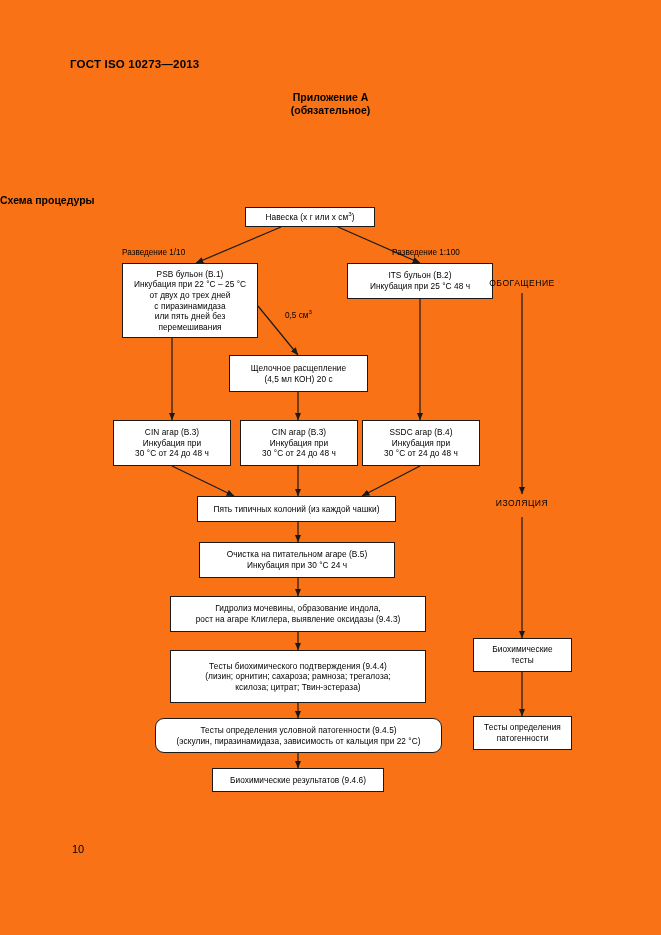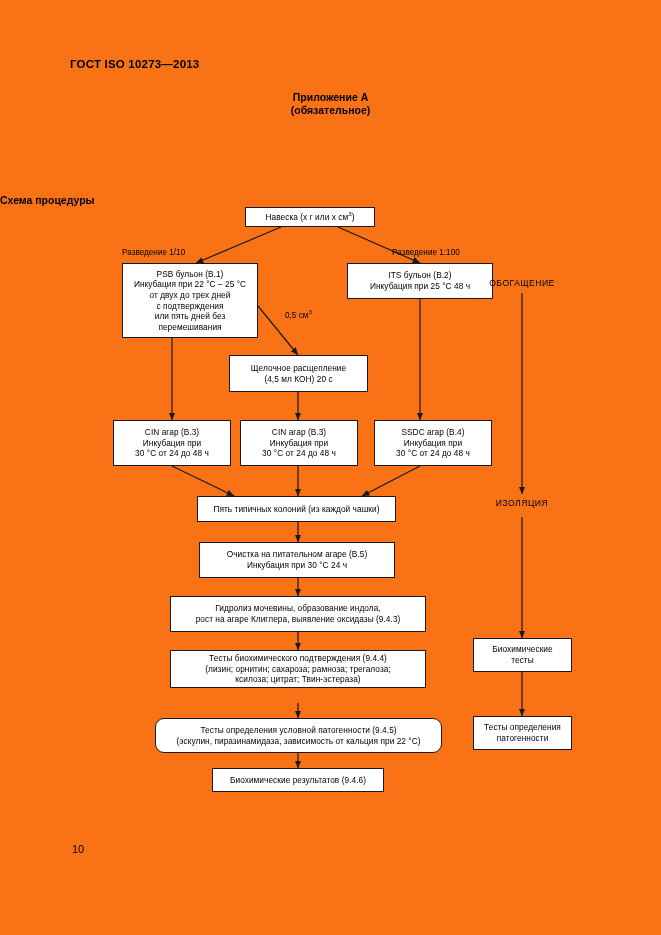--- a/index.html
+++ b/index.html
@@ -167,21 +167,21 @@
     </div>
 
     <div class="edge-label" style="left:122px; top:248px;">Разведение 1/10</div>
     <div class="edge-label" style="left:392px; top:248px;">Разведение 1:100</div>
 
     <div class="node" style="left:122px; top:263px; width:136px; height:75px;">
       <span class="txt">
         <span class="ln">PSB бульон (В.1)</span>
         <span class="ln">Инкубация при 22 °С – 25 °С</span>
         <span class="ln">от двух до трех дней</span>
-        <span class="ln">с подтверждения</span>
+        <span class="ln">с пиразинамидаза</span>
         <span class="ln">или пять дней без</span>
         <span class="ln">перемешивания</span>
       </span>
     </div>
 
     <div class="node" style="left:347px; top:263px; width:146px; height:36px;">
       <span class="txt">
         <span class="ln">ITS бульон (В.2)</span>
         <span class="ln">Инкубация при 25 °С 48 ч</span>
       </span>
@@ -207,21 +207,21 @@
     </div>
 
     <div class="node" style="left:240px; top:420px; width:118px; height:46px;">
       <span class="txt">
         <span class="ln">CIN агар (В.3)</span>
         <span class="ln">Инкубация при</span>
         <span class="ln">30 °С от 24 до 48 ч</span>
       </span>
     </div>
 
-    <div class="node" style="left:362px; top:420px; width:118px; height:46px;margin-left:12px;">
+    <div class="node" style="left:362px; top:420px; width:118px; height:46px;">
       <span class="txt">
         <span class="ln">SSDC агар (В.4)</span>
         <span class="ln">Инкубация при</span>
         <span class="ln">30 °С от 24 до 48 ч</span>
       </span>
     </div>
 
     <div class="side-label" style="left:462px; top:498px; width:120px;"><span>ИЗОЛЯЦИЯ</span></div>
 
     <div class="node" style="left:197px; top:496px; width:199px; height:26px;">
@@ -235,21 +235,21 @@
       </span>
     </div>
 
     <div class="node" style="left:170px; top:596px; width:256px; height:36px;">
       <span class="txt">
         <span class="ln">Гидролиз мочевины, образование индола,</span>
         <span class="ln">рост на агаре Клиглера, выявление оксидазы (9.4.3)</span>
       </span>
     </div>
 
-    <div class="node" style="left:170px; top:650px; width:256px; height:38px;">
+    <div class="node" style="left:170px; top:650px; width:256px; height:53px;">
       <span class="txt">
         <span class="ln">Тесты биохимического подтверждения (9.4.4)</span>
         <span class="ln">(лизин; орнитин; сахароза; рамноза; трегалоза;</span>
         <span class="ln">ксилоза; цитрат; Твин-эстераза)</span>
       </span>
     </div>
 
     <div class="node" style="left:155px; top:718px; width:287px; height:35px;border-radius:9px;">
       <span class="txt">
         <span class="ln">Тесты определения условной патогенности (9.4.5)</span>

